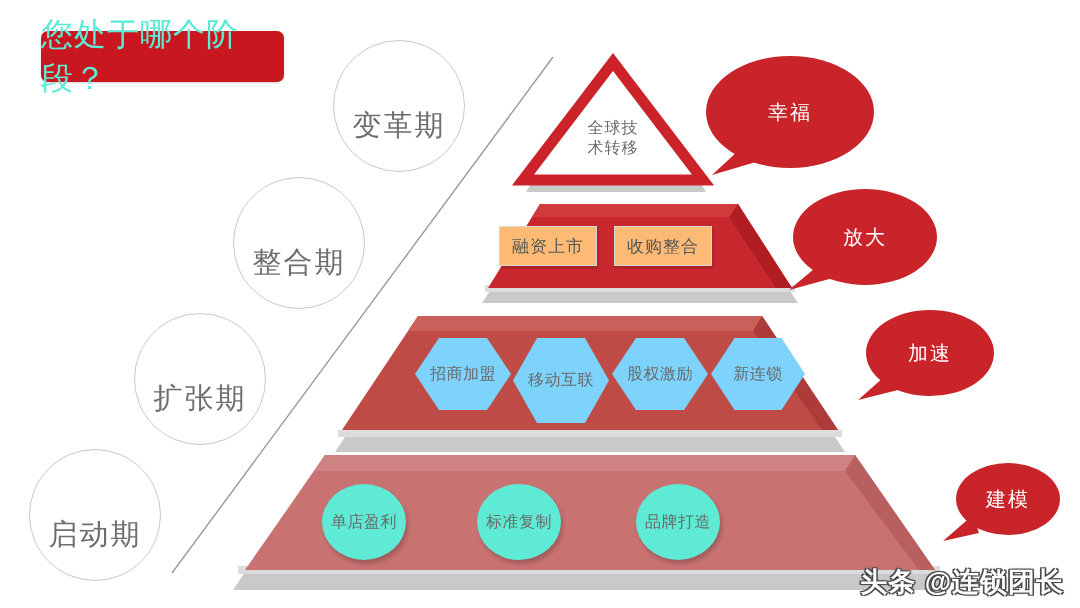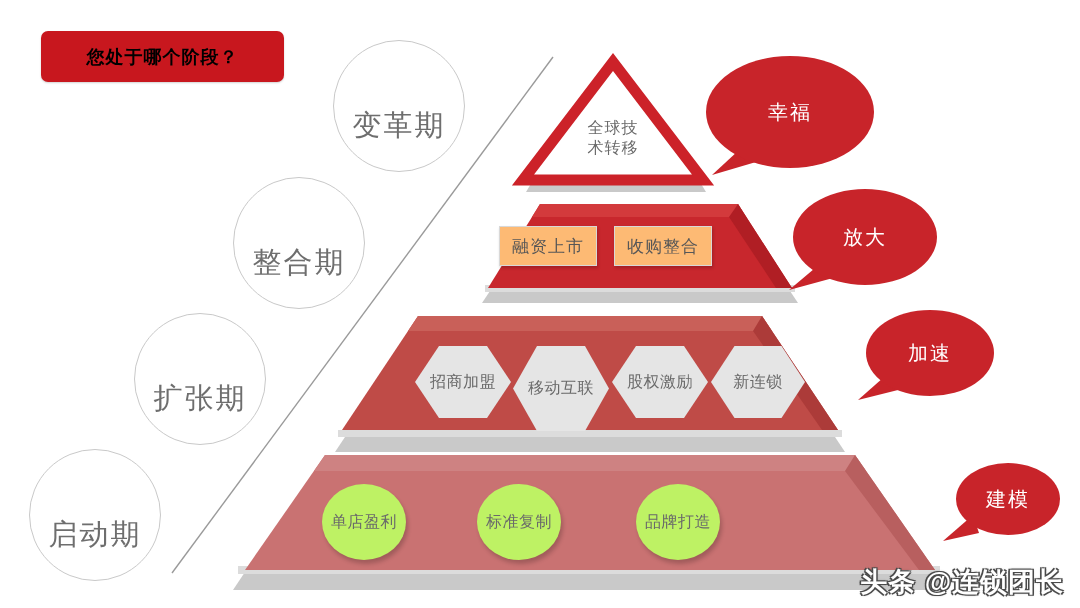--- a/index.html
+++ b/index.html
@@ -26,24 +26,24 @@
     width: 243px;
     height: 51px;
     background: #C8171E;
     border-radius: 7px;
     display: flex;
     align-items: center;
     justify-content: center;
     box-shadow: 0 1px 2px rgba(0,0,0,0.18);
   }
   .title-badge .t {
-    color: #000000;
-    font-size: 18px;
+    color: #5eead4;
+    font-size: 32px;
     letter-spacing: 1px;
-    font-weight: 700;
+    font-weight: 400;
   }
 
   
   .stage-circle {
     position: absolute;
     border: 1.3px solid #c9c9c9;
     border-radius: 50%;
     display: flex;
     align-items: center;
     justify-content: center;
@@ -88,38 +88,37 @@
   }
   .chip-rect span {
     color: #575757;
     font-size: 17px;
     letter-spacing: 1px;
     white-space: nowrap;
   }
 
   .chip-hex {
     position: absolute;
-    background: #e5e5e5;
+    background: #7dd3fc;
     clip-path: polygon(25% 0%, 75% 0%, 100% 50%, 75% 100%, 25% 100%, 0% 50%);
     display: flex;
     align-items: center;
     justify-content: center;
     filter: drop-shadow(2px 3px 2px rgba(0,0,0,0.22));
-    margin-top: 8px;
   }
   .chip-hex span {
     color: #6a6a6a;
     font-size: 16px;
     letter-spacing: 0.5px;
     white-space: nowrap;
   }
 
   .chip-oval {
     position: absolute;
-    background: #bef264;
+    background: #5eead4;
     border-radius: 50%;
     display: flex;
     align-items: center;
     justify-content: center;
     box-shadow: 2px 4px 4px rgba(0,0,0,0.20);
   }
   .chip-oval span {
     color: #6a6a6a;
     font-size: 16px;
     letter-spacing: 0.5px;

